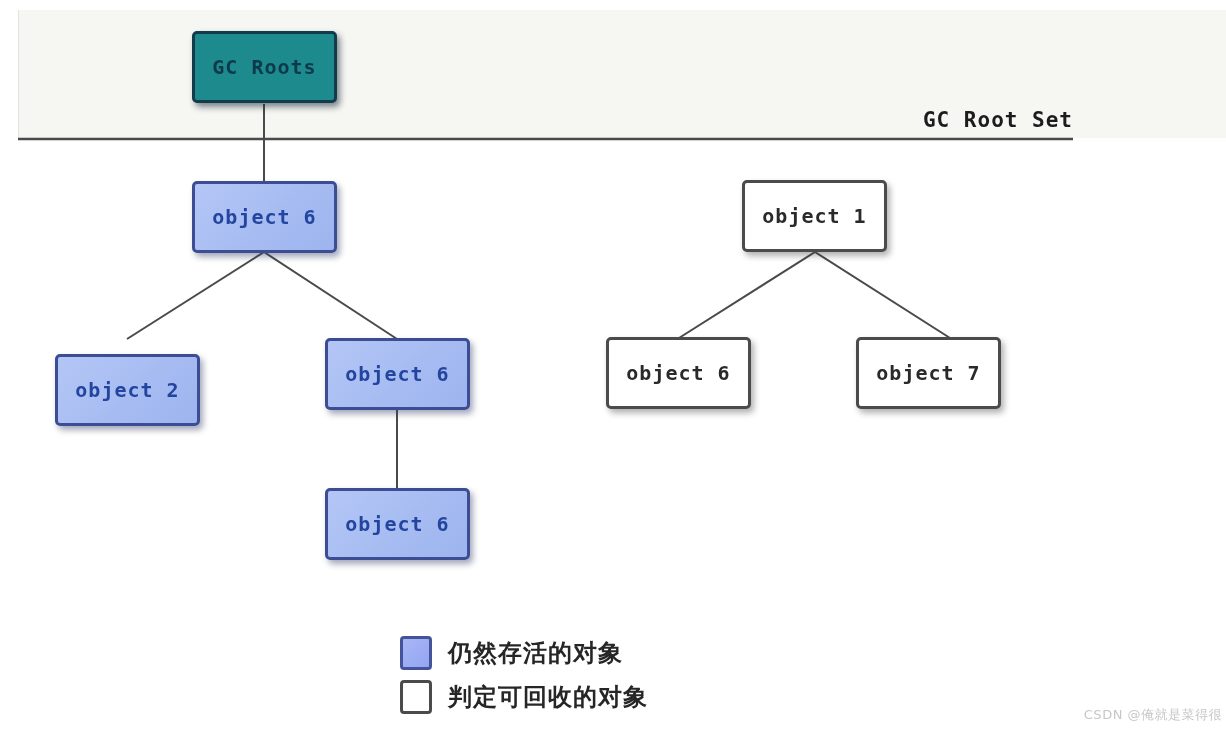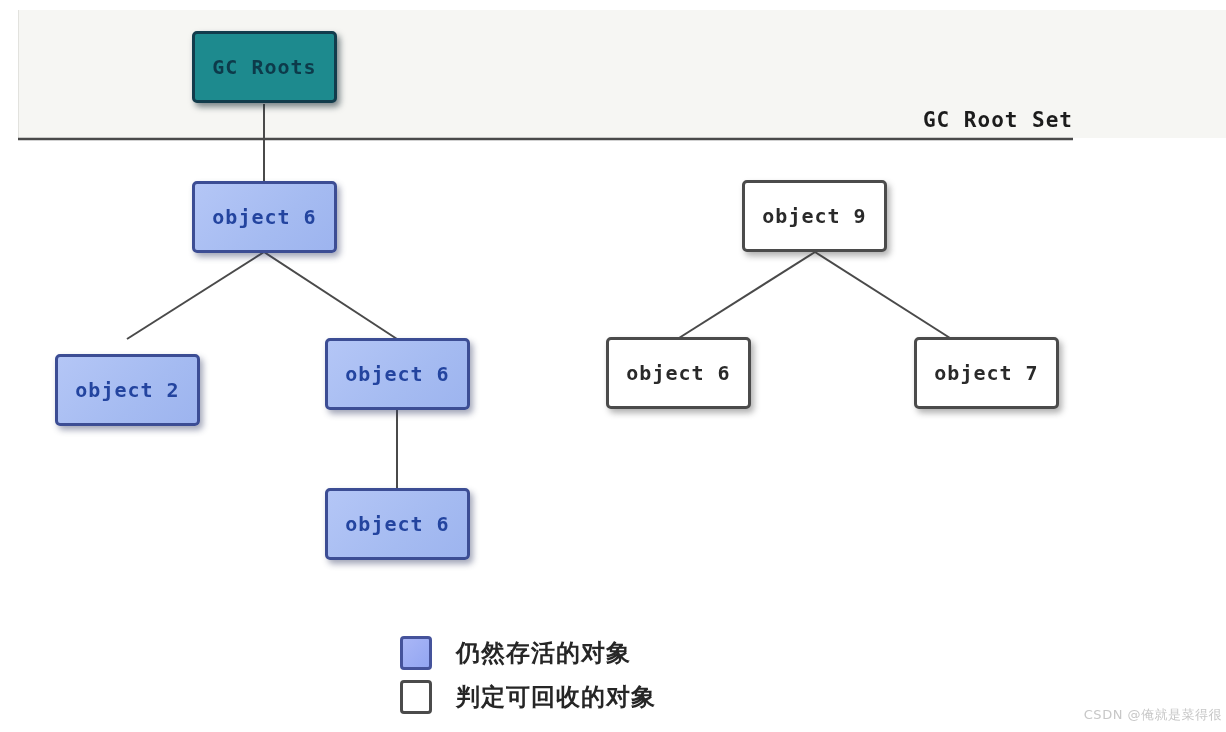--- a/index.html
+++ b/index.html
@@ -98,21 +98,21 @@
   }
   .legend-swatch.alive {
     background: linear-gradient(135deg, #a9b6f6 0%, #93a6f2 100%);
     border: 3px solid #45539b;
   }
   .legend-swatch.dead {
     background: #ffffff;
     border: 3px solid #4b4b4b;
   }
   .legend-label {
-    margin-left: 24px;
+    margin-left: 16px;
     font-size: 24px;
     font-weight: bold;
     color: #262626;
     letter-spacing: 1px;
   }
   .watermark {
     position: absolute;
     right: 4px;
     bottom: 8px;
     font-size: 13px;
@@ -160,28 +160,28 @@
 
   <div class="node alive" style="left:325px; top:338px;">
     <span>object 6</span>
   </div>
 
   <div class="node alive" style="left:325px; top:488px;">
     <span>object 6</span>
   </div>
 
   <div class="node dead" style="left:742px; top:180px;">
-    <span>object 9</span>
+    <span>object 1</span>
   </div>
 
   <div class="node dead" style="left:606px; top:337px;">
     <span>object 6</span>
   </div>
 
-  <div class="node dead" style="left:914px; top:337px;">
+  <div class="node dead" style="left:856px; top:337px;">
     <span>object 7</span>
   </div>
 
   <div class="legend">
     <div class="legend-row">
       <div class="legend-swatch alive"></div>
       <div class="legend-label">仍然存活的对象</div>
     </div>
     <div class="legend-row">
       <div class="legend-swatch dead"></div>

